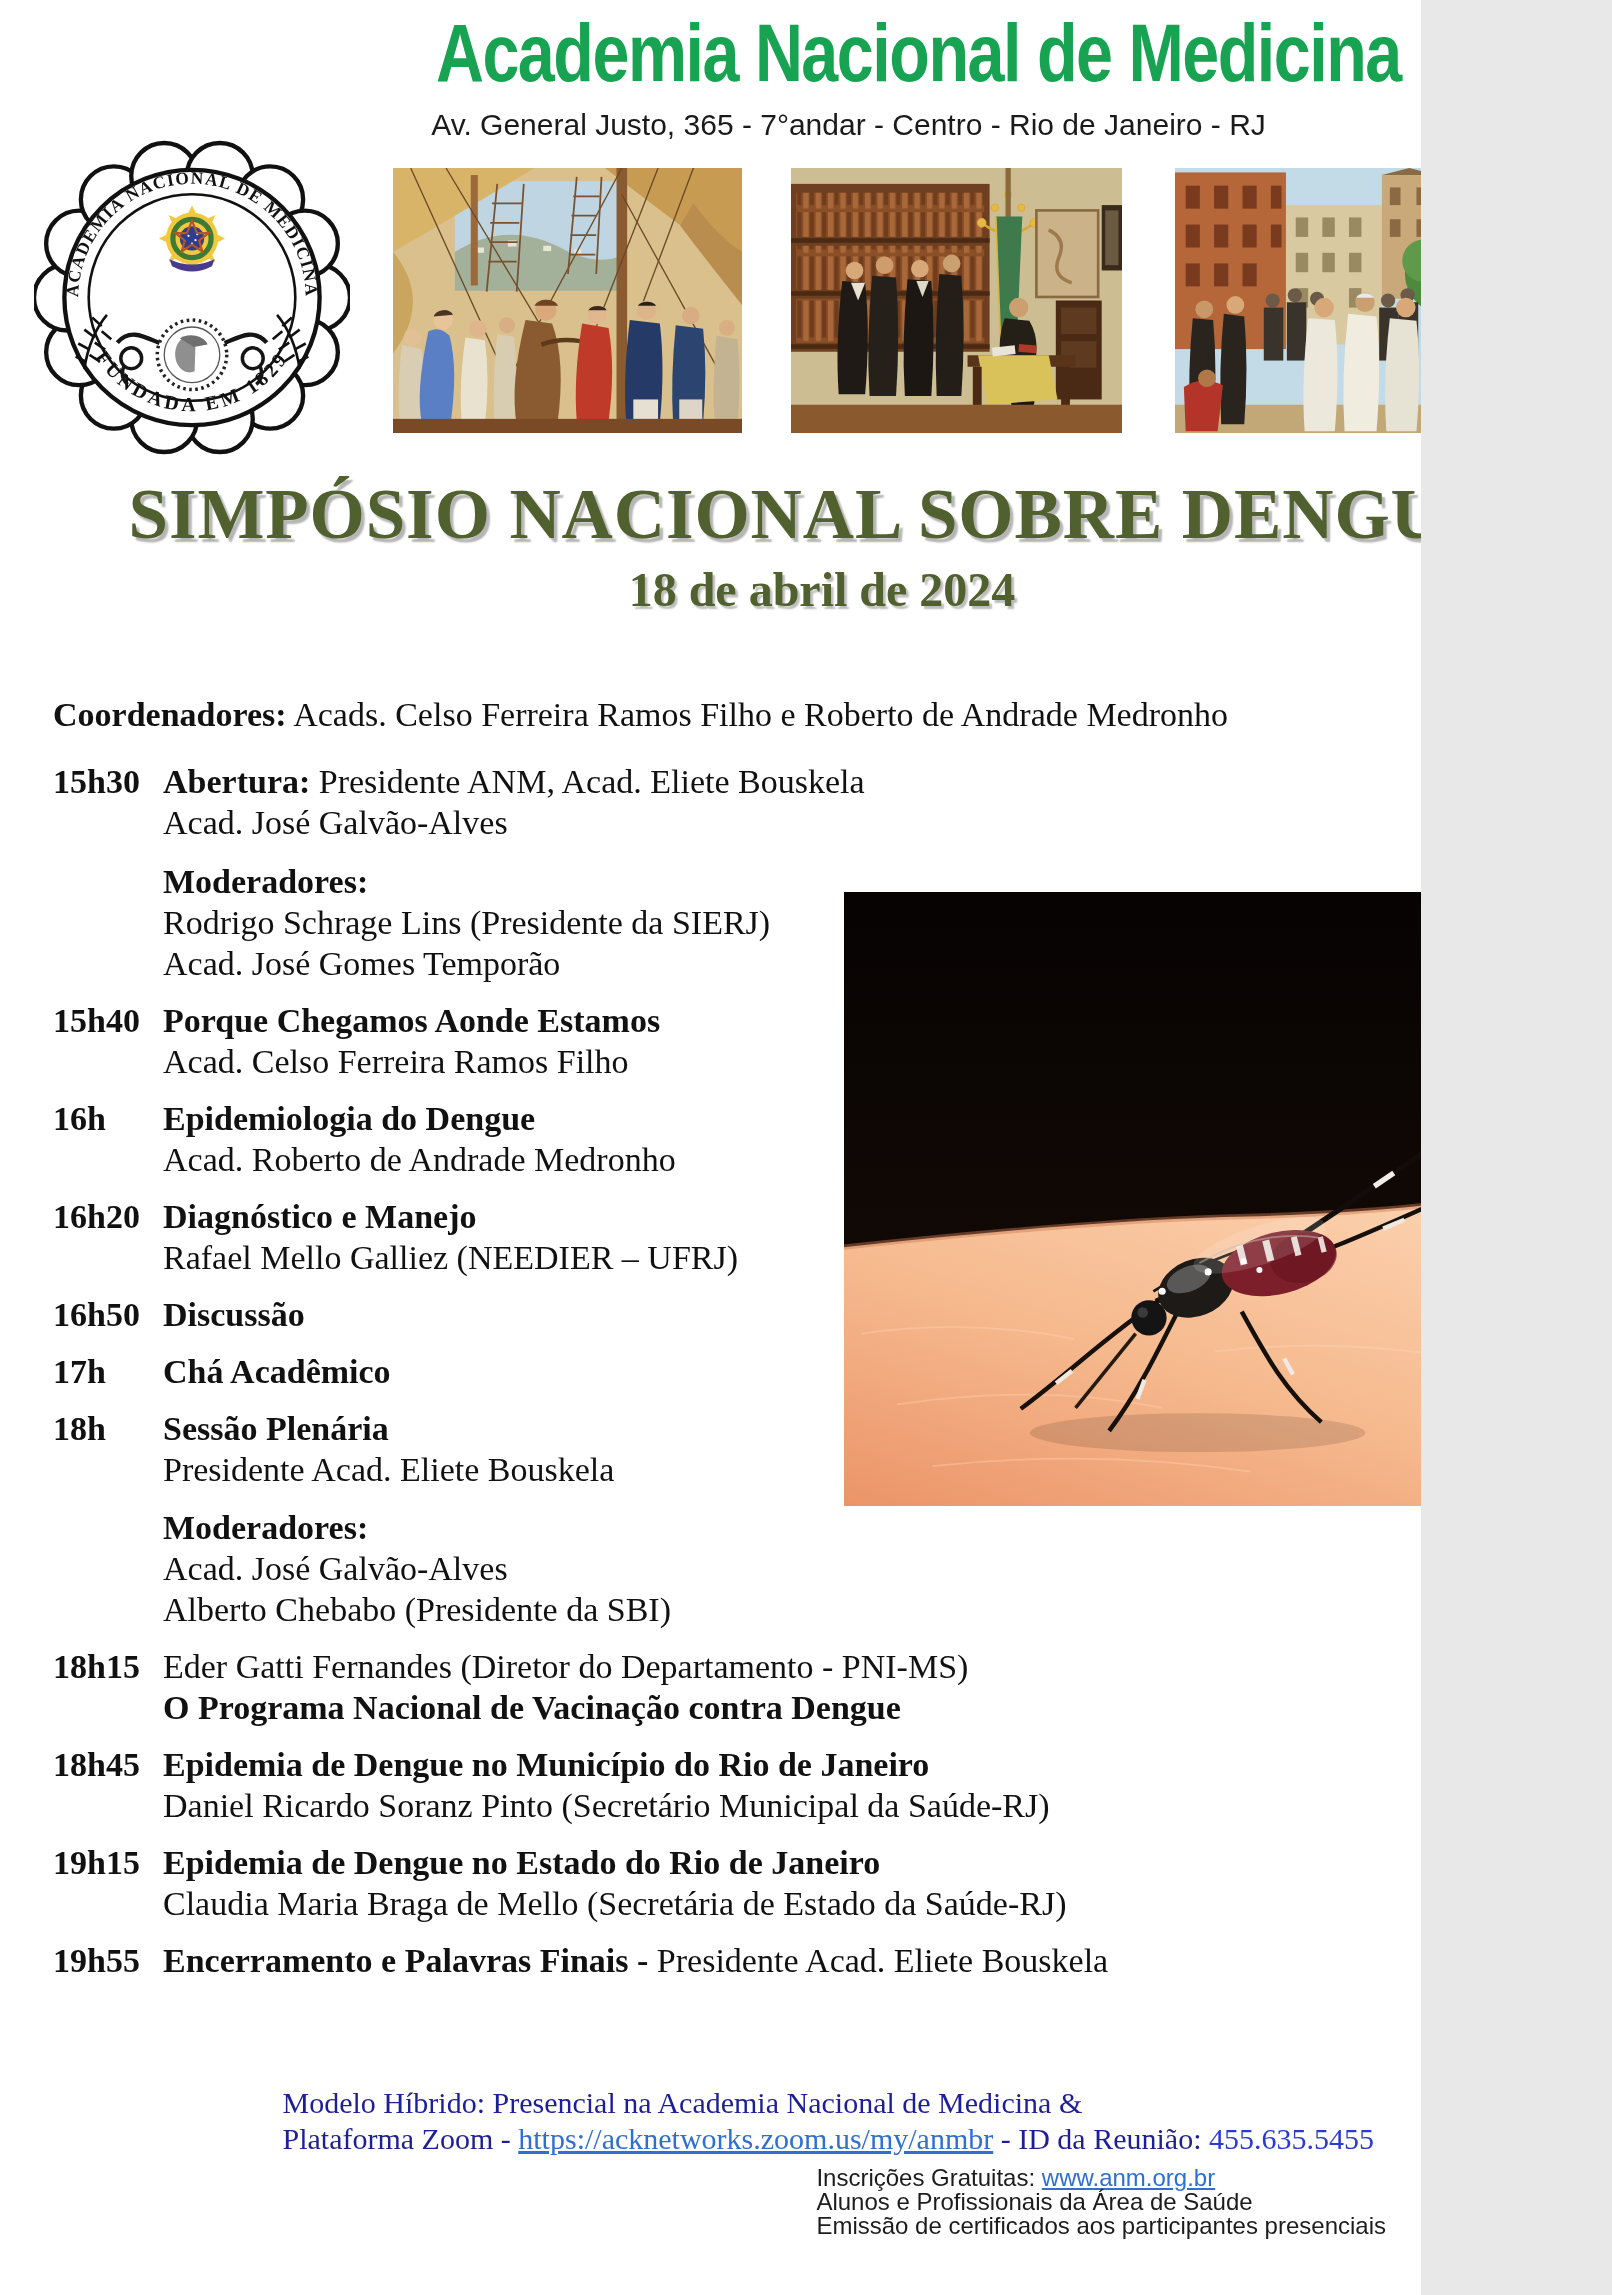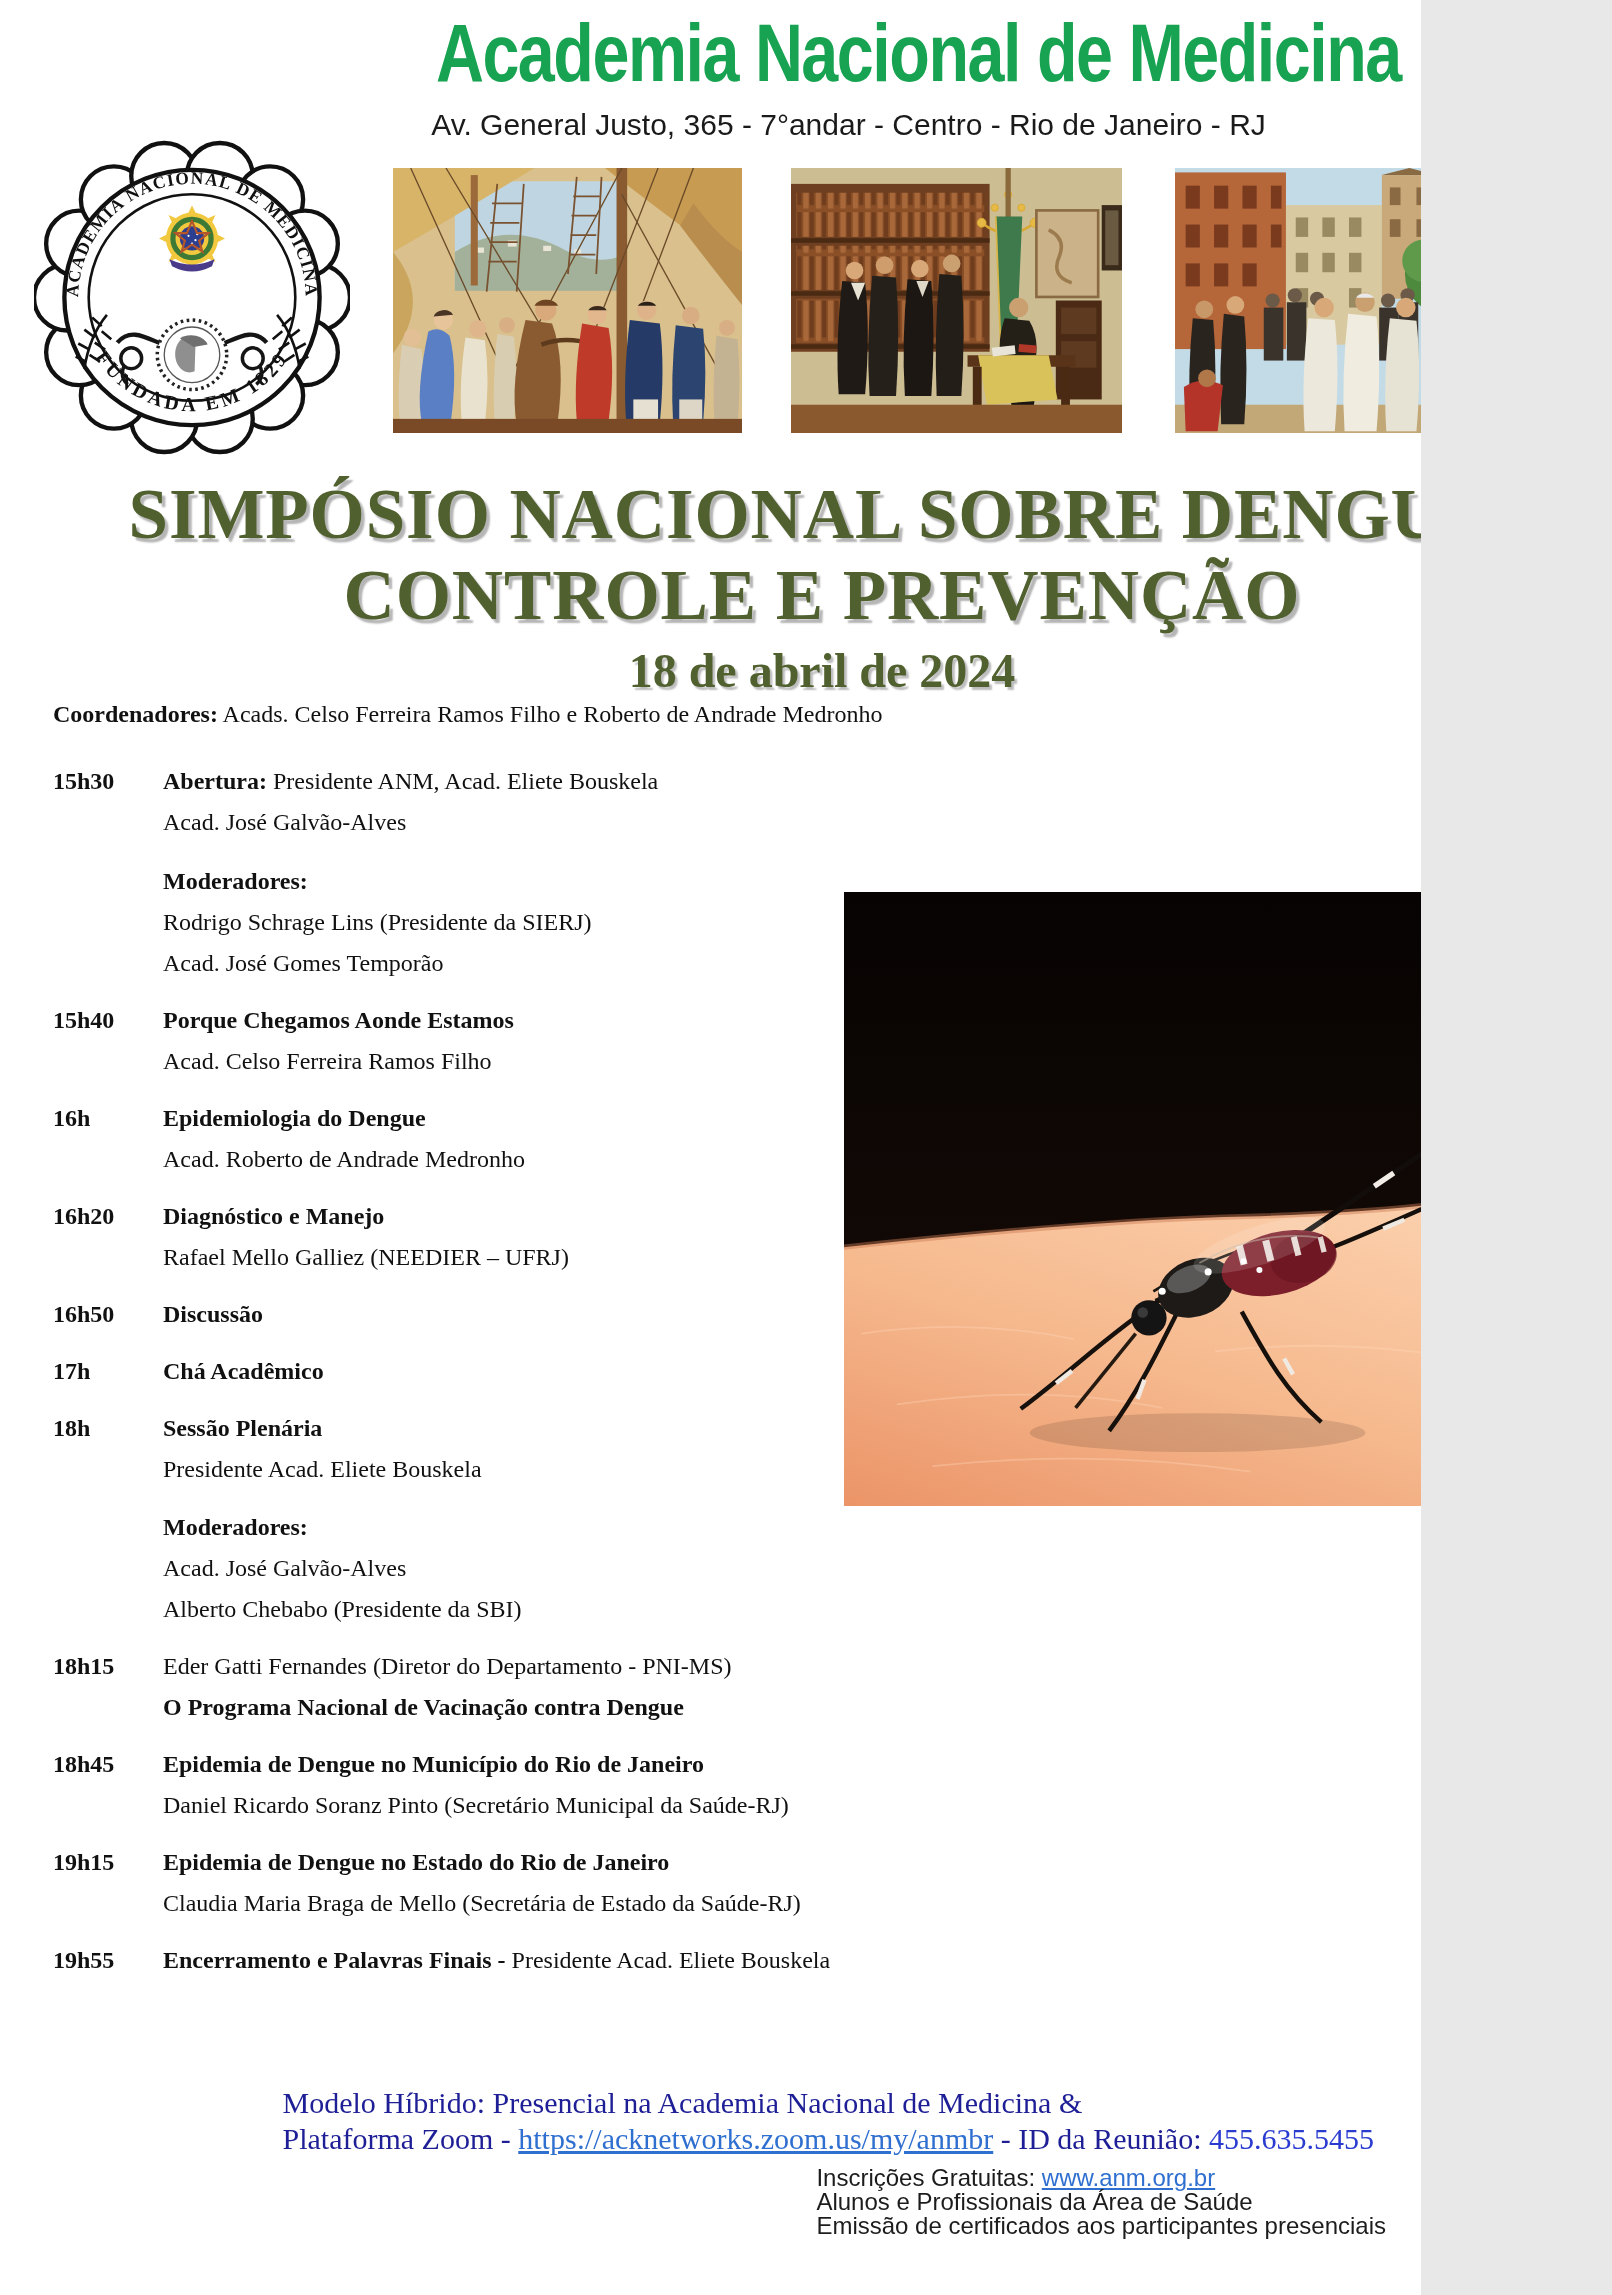--- a/index.html
+++ b/index.html
@@ -20,21 +20,21 @@
   #p3{left:1175px;width:435px;}
   
   .sym-title{position:absolute;left:31px;top:474px;width:1582px;text-align:center;
         color:#50602e;font-weight:700;}
   .sym-title .l1,.sym-title .l2{font-size:71px;line-height:81px;
         text-shadow:3.5px 3.5px 1.8px #b5b5b5;letter-spacing:0.9px;white-space:nowrap;}
   .sym-title .date{font-size:48px;line-height:55px;margin-top:7px;
         text-shadow:2.7px 2.7px 1.8px #bdbdbd;}
   
   .schedule{position:absolute;left:53px;top:694px;width:1502px;
-        font-size:24px;line-height:41px;}
+        font-size:34px;line-height:41px;}
   .s-row{display:flex;margin-top:16px;}
   .s-row.first{margin-top:26px;}
   .s-time{width:110px;flex:0 0 110px;font-weight:700;}
   .s-body{flex:1;}
   .bold{font-weight:700;}
   .s-line{white-space:nowrap;}
   .s-sub{margin-top:17.7px;}
   .coord{white-space:nowrap;}
   
   .mosquito{position:absolute;left:844px;top:892px;width:723px;height:614px;display:block;}
@@ -346,21 +346,20 @@
       <path d="M10,248 q20,-14 44,-2 l-6,52 h-36 Z" fill="#b5342a"></path>
       <circle cx="36" cy="238" r="10" fill="#b07848"></circle>
       <ellipse cx="428" cy="262" rx="30" ry="22" fill="#c98a5e"></ellipse>
       <circle cx="430" cy="232" r="12" fill="#b87a4e"></circle>
       <path d="M400,278 q28,14 58,0 l0,22 h-58 Z" fill="#a86a3e"></path>
     </g>
   </svg>
 
   <div class="sym-title">
     <div class="l1">SIMPÓSIO NACIONAL SOBRE DENGUE:</div>
-    <div class="l2">CONTROLE E PREVENÇÃO</div>
     <div class="date">18 de abril de 2024</div>
   </div>
 
   <div class="schedule">
     <div class="coord">
       <span class="bold">Coordenadores:</span>
       <span>Acads. Celso Ferreira Ramos Filho e Roberto de Andrade Medronho</span>
     </div>
 
     <div class="s-row first">

